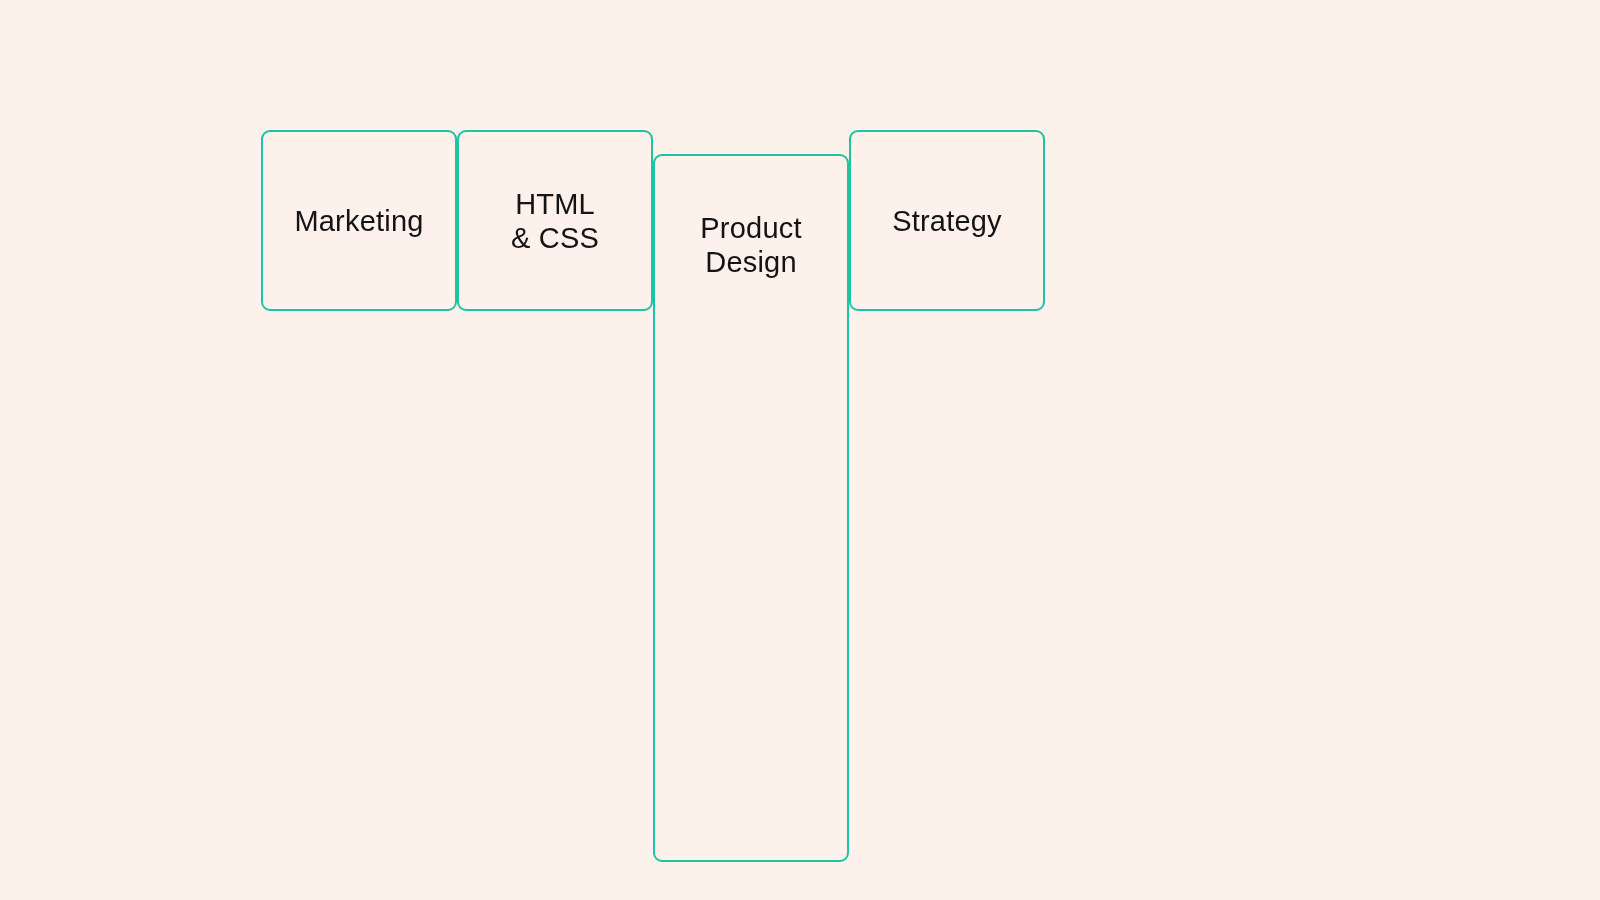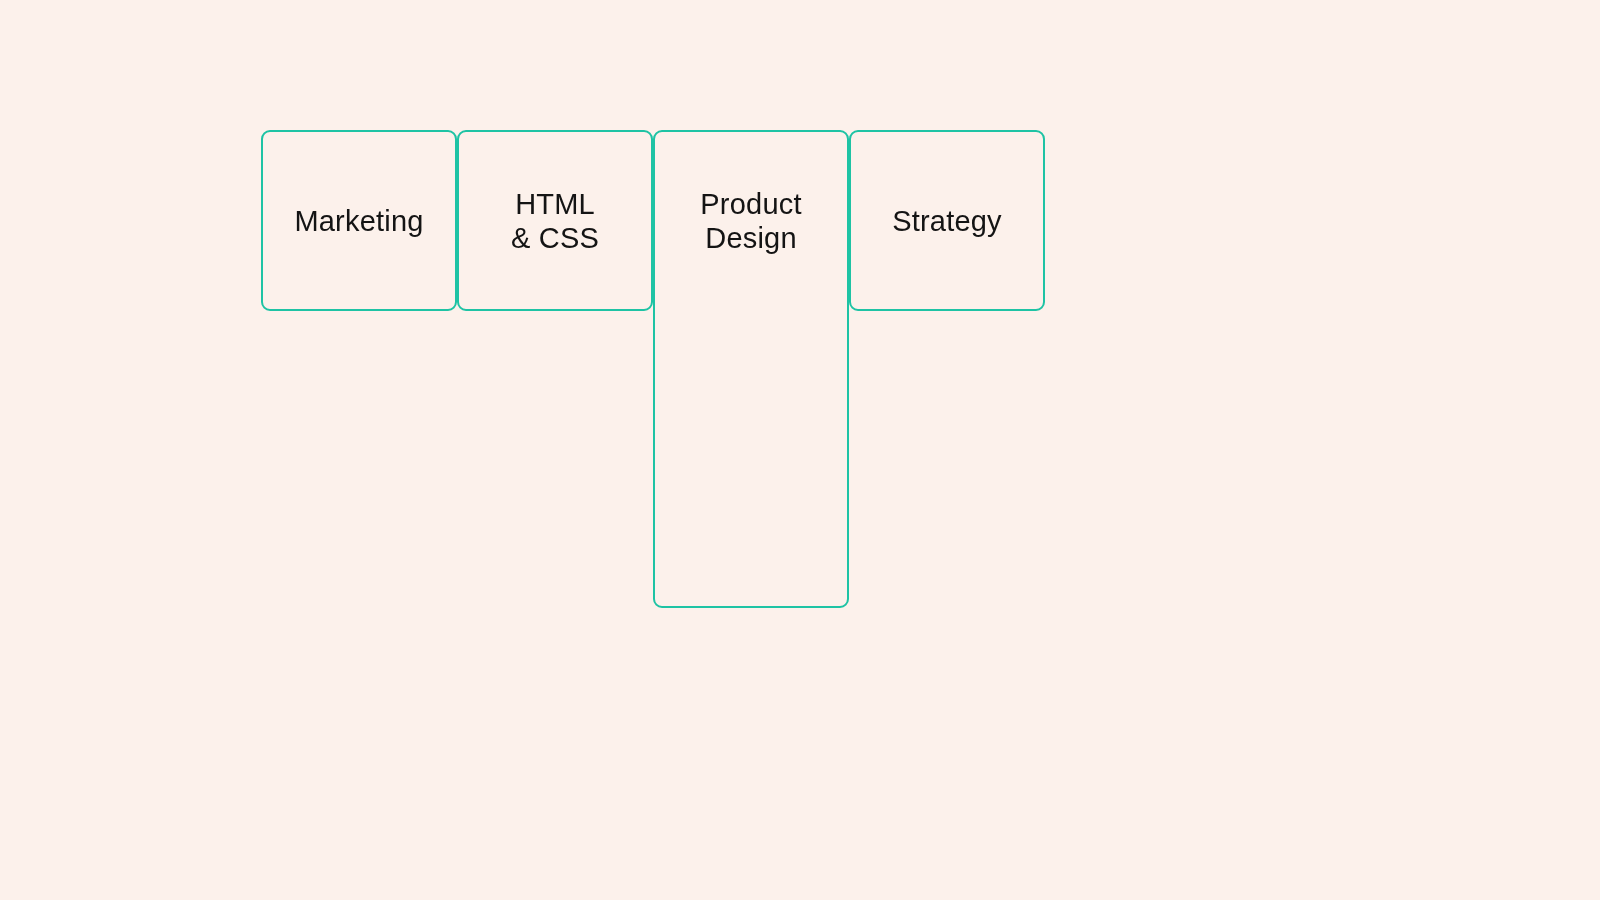--- a/index.html
+++ b/index.html
@@ -29,21 +29,22 @@
     width: 196px;
     height: 181px;
     border: 2px solid var(--border);
     border-radius: 9px;
     background: var(--bg);
     display: flex;
     align-items: flex-start;
     justify-content: center;
   }
   .card.tall {
-    height: 478px;
+    height: 708px;
+    margin-top: 24px;
   }
   .label {
     width: 100%;
     height: 177px; 
     display: flex;
     flex-direction: column;
     align-items: center;
     justify-content: center;
     text-align: center;
     font-size: 29px;

